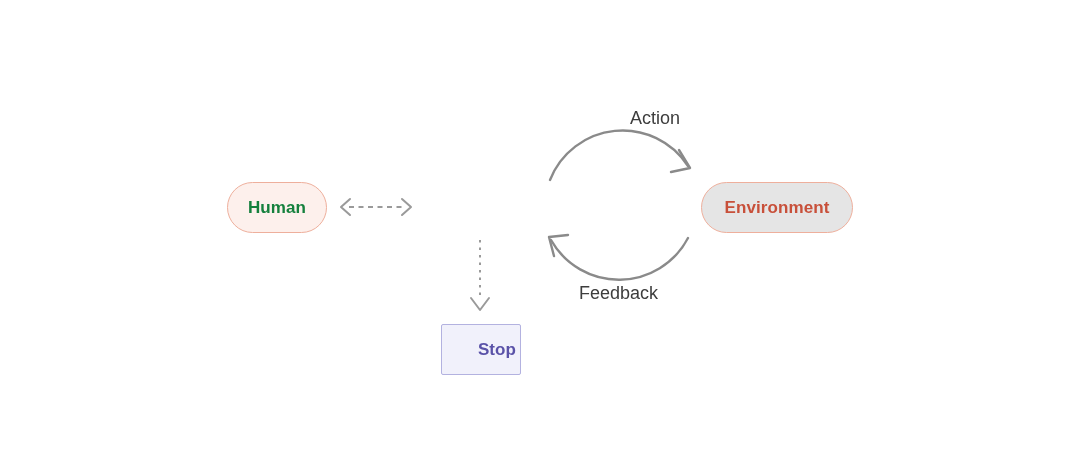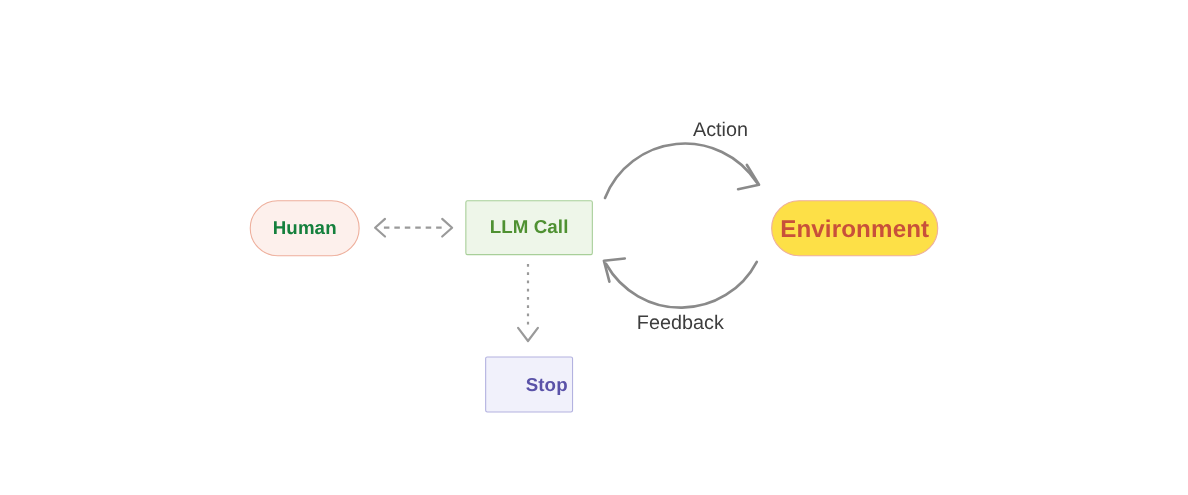--- a/index.html
+++ b/index.html
@@ -63,25 +63,25 @@
     color: #4f9132;
     font-size: 17px;
   }
 
   
   .node-env {
     left: 701px;
     top: 182px;
     width: 152px;
     height: 51px;
-    background: #fde047;
+    background: #e5e5e5;
     border: 1.4px solid #eeaf9c;
     border-radius: 26px;
     color: #c8503a;
-    font-size: 22px;
+    font-size: 17px;
   }
 
   
   .node-stop {
     left: 441px;
     top: 324px;
     width: 80px;
     height: 51px;
     background: #f1f1fb;
     border: 1.6px solid #b3b2e0;
@@ -129,21 +129,20 @@
     <path d="M 350 199 L 341 207 L 350 215" fill="none" stroke="#9a9a9a" stroke-width="2" stroke-linecap="round" stroke-linejoin="round"></path>
     <path d="M 402 199 L 411 207 L 402 215" fill="none" stroke="#9a9a9a" stroke-width="2" stroke-linecap="round" stroke-linejoin="round"></path>
 
     
     <line x1="480" y1="240" x2="480" y2="300" stroke="#9a9a9a" stroke-width="2" stroke-dasharray="2.5 5" stroke-linecap="butt"></line>
     <path d="M 471 298 L 480 310 L 489 298" fill="none" stroke="#9a9a9a" stroke-width="2" stroke-linecap="round" stroke-linejoin="round"></path>
   </svg>
 
   <div class="node node-human">Human</div>
 
-  <div class="node node-llm">LLM Call</div>
 
   <div class="node node-env">Environment</div>
 
   <div class="node node-stop">Stop</div>
 
   <div class="edge-label label-action">Action</div>
 
   <div class="edge-label label-feedback">Feedback</div>
 
 </div>

